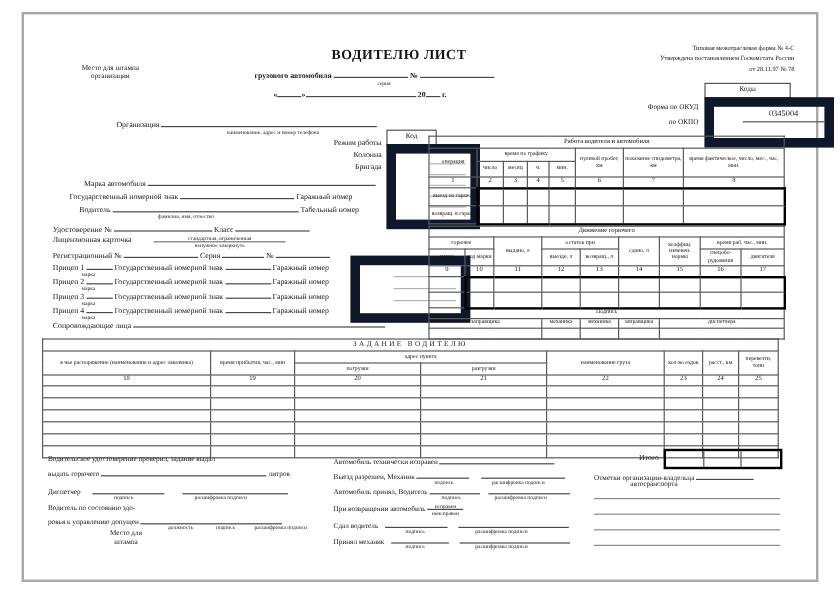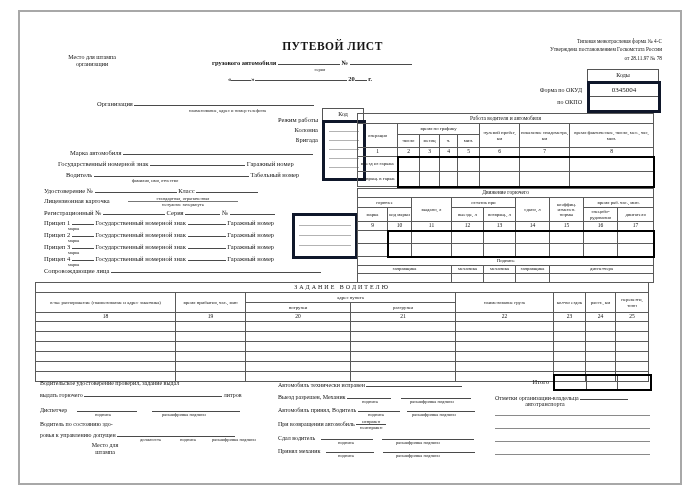--- a/index.html
+++ b/index.html
@@ -10,42 +10,42 @@
   .f65{font-size:6.5px;} .f6{font-size:6px;}
   .h{font-size:4.6px;color:#222;} .b{font-weight:bold;} .c{text-align:center;} .r{text-align:right;}
   .bl{display:inline-block;border-bottom:1px solid #4a4a4a;height:6px;vertical-align:baseline;}
   table.frm{border-collapse:collapse;table-layout:fixed;}
   table.frm td{border:1px solid #5a5a5a;font-size:4.8px;line-height:1.05;text-align:center;
                vertical-align:middle;padding:0 1px;overflow:hidden;white-space:normal;font-weight:normal;}
   table.frm td.num{font-size:5.5px;}
   .bt{border-top:2px solid #000 !important}.bb{border-bottom:2px solid #000 !important}
   .bl2{border-left:2px solid #000 !important}.br2{border-right:2px solid #000 !important}
   .task tr.d td{border-top:1px solid #9a9a9a;}
-  .kbox{position:absolute;border:3px solid #0f172a;}
+  .kbox{position:absolute;border:8px solid #0f172a;padding-left:24px;}
   .krow{height:8px;border-bottom:1px solid #b3b3b3;margin:0 4px;}
   .krow:last-child{border-bottom:none;}
   .stack{display:inline-flex;flex-direction:column;font-size:4.6px;text-align:center;vertical-align:middle;line-height:1.1;}
   .stack .top{border-bottom:1px solid #4a4a4a;padding:0 6px;}
   .itogo{position:absolute;display:flex;border:2px solid #000;height:13px;}
   .itogo div{border-right:1px solid #555;}
   .itogo div:last-child{border-right:none;}
   .uline{position:absolute;border-bottom:1px solid #8a8a8a;}
 </style>
 </head>
 <body>
 
 <div class="page">
   <div class="frame"></div>
 
   <div class="ab f6 c" style="left:42px;top:54px;width:100px;">
     <div>Место для штампа</div>
     <div>организации</div>
   </div>
 
-  <div class="ab b c" style="left:195px;top:40px;width:275px;font-size:11.5px;letter-spacing:0.5px;">ПУТЕВОЙ ЛИСТ</div>
+  <div class="ab b c" style="left:195px;top:40px;width:275px;font-size:11.5px;letter-spacing:0.5px;">ВОДИТЕЛЮ ЛИСТ</div>
   <div class="ab b f65" style="left:212px;top:58px;">
     <span>грузового автомобиля</span>
     <span class="bl" style="width:62px;"></span>
     <span>№</span>
     <span class="bl" style="width:62px;"></span>
   </div>
   <div class="ab h c" style="left:290px;top:67px;width:60px;">серия</div>
   <div class="ab b f65" style="left:228px;top:74px;">
     <span>«</span><span class="bl" style="width:20px;"></span><span>»</span><span class="bl" style="width:92px;"></span>
     <span>20</span><span class="bl" style="width:12px;"></span>

